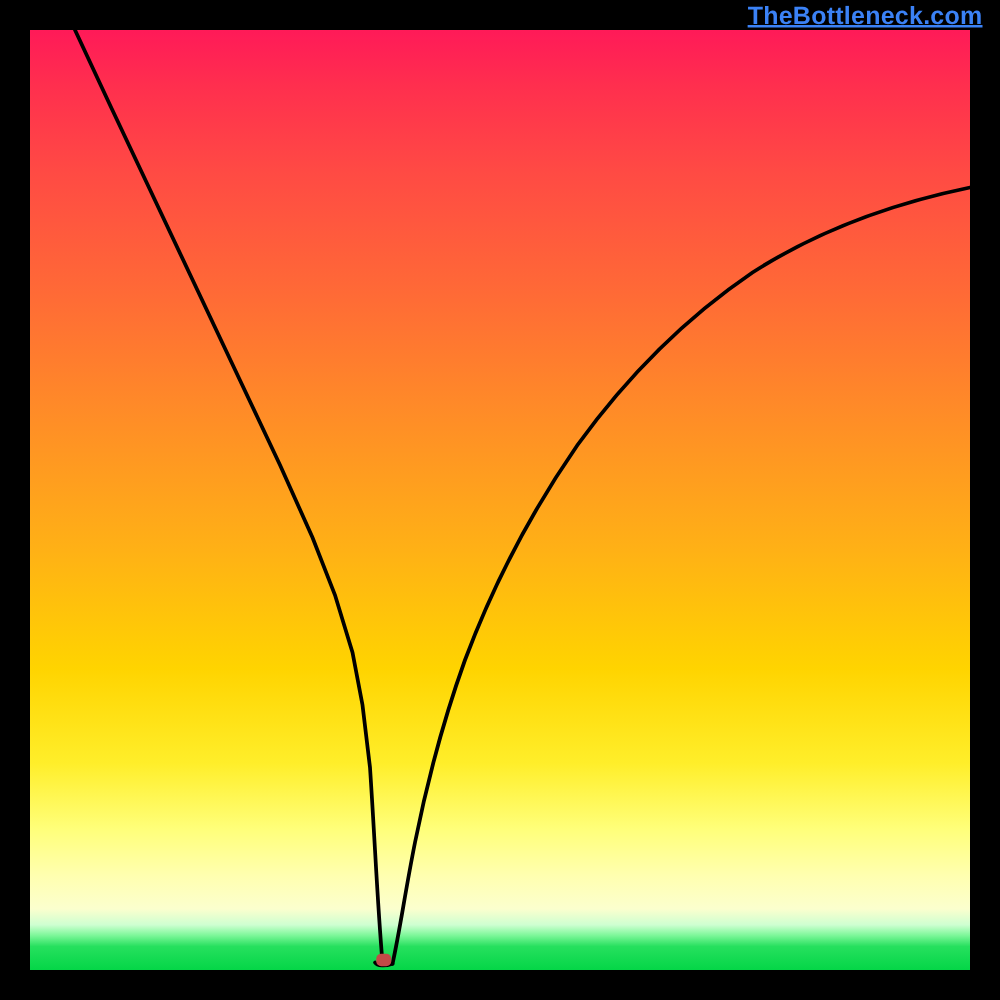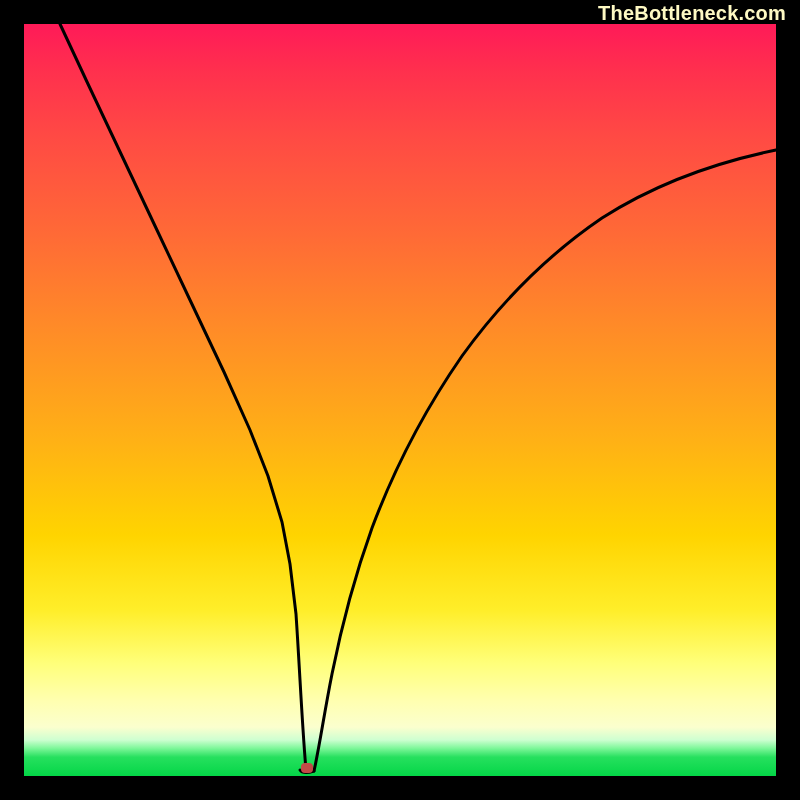--- a/index.html
+++ b/index.html
@@ -41,24 +41,25 @@
       #ceffd1 95.2%,
       #7ef79a 96.3%,
       #26e05e 97.5%,
       #04d647 100%
     );
   }
   .watermark {
     position: absolute;
     top: 2px;
     right: 14px;
-    color: #fef9c3;
+    color: #3b82f6;
     font-size: 20px;
     font-weight: 600;
     letter-spacing: 0.2px;
+    text-decoration: underline;
   }
   svg.curve {
     position: absolute;
     left: 0;
     top: 0;
     width: 752px;
     height: 752px;
     overflow: visible;
   }
   .dot {

